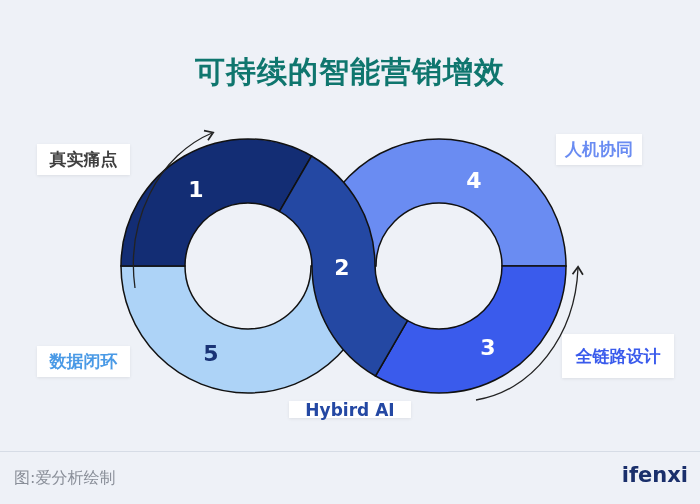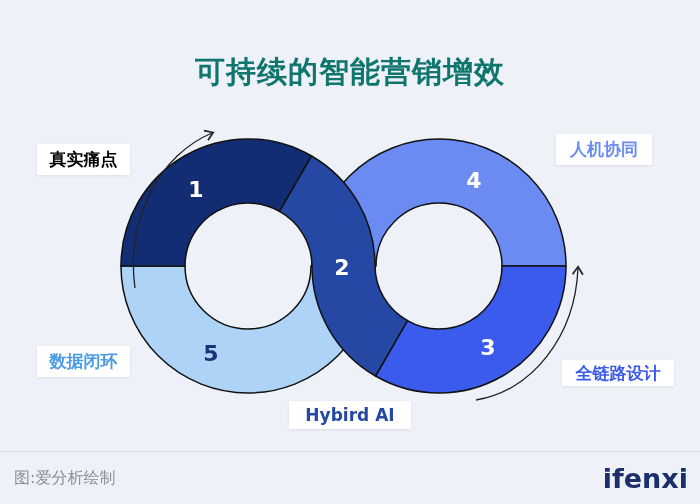--- a/index.html
+++ b/index.html
@@ -2,21 +2,21 @@
 <html><head>
 <meta charset="utf-8">
 <style>
   html,body{margin:0;padding:0;}
   body{width:700px;height:504px;background:#EEF1F7;position:relative;overflow:hidden;font-family:"DejaVu Sans","Liberation Sans",sans-serif;}
   .title{position:absolute;left:0;width:700px;top:52px;text-align:center;font-size:30px;font-weight:bold;color:#0f766e;letter-spacing:1px;}
   svg.diagram{position:absolute;left:0;top:0;}
   .label{position:absolute;background:#fff;font-weight:bold;font-size:17px;padding:0;display:flex;align-items:center;justify-content:center;box-shadow:0 1px 3px rgba(0,0,0,0.08);}
   .divider{position:absolute;left:0;top:451px;width:700px;height:1px;background:#D6DCE6;}
   .caption{position:absolute;left:14px;top:468px;font-size:16px;color:#8A8F99;}
-  .logo{position:absolute;right:12px;top:463px;font-size:27px;font-weight:bold;color:#1A2F6B;font-family:"DejaVu Sans",sans-serif;}
+  .logo{position:absolute;right:12px;top:463px;font-size:21px;font-weight:bold;color:#1A2F6B;font-family:"DejaVu Sans",sans-serif;}
   .num{font-family:"DejaVu Sans",sans-serif;font-weight:bold;font-size:22px;}
 </style>
 </head>
 <body>
 
 <div class="title">可持续的智能营销增效</div>
 
 <svg class="diagram" width="700" height="504" viewBox="0 0 700 504">
   <defs>
     <marker id="arrowhead" markerWidth="10" markerHeight="10" refX="6" refY="5" orient="auto">
@@ -37,31 +37,31 @@
   <path d="M135,288 A117,140 0 0 1 212,133" fill="none" stroke="#222" stroke-width="1.3" marker-end="url(#arrowhead)"></path>
   <path d="M476,400 A117,140 0 0 0 578,268" fill="none" stroke="#222" stroke-width="1.3" marker-end="url(#arrowhead)"></path>
 
   <text class="num" x="196" y="197" text-anchor="middle" fill="#FFFFFF">1</text>
   <text class="num" x="342" y="275" text-anchor="middle" fill="#FFFFFF">2</text>
   <text class="num" x="488" y="355" text-anchor="middle" fill="#FFFFFF">3</text>
   <text class="num" x="474" y="188" text-anchor="middle" fill="#FFFFFF">4</text>
   <text class="num" x="211" y="361" text-anchor="middle" fill="#1A3376">5</text>
 </svg>
 
-<div class="label" style="left:37px;top:144px;width:93px;height:31px;color:#000000;">
+<div class="label" style="left:37px;top:144px;width:93px;height:31px;color:#404040;">
   <span>真实痛点</span>
 </div>
-<div class="label" style="left:556px;top:134px;width:96px;height:31px;color:#6A8CF2;">
+<div class="label" style="left:556px;top:134px;width:86px;height:31px;color:#6A8CF2;">
   <span>人机协同</span>
 </div>
 <div class="label" style="left:37px;top:346px;width:93px;height:31px;color:#4A9AE6;text-align:right;">
   <span>数据闭环</span>
 </div>
-<div class="label" style="left:562px;top:360px;width:112px;height:26px;color:#3A5BEC;">
+<div class="label" style="left:562px;top:334px;width:112px;height:44px;color:#3A5BEC;">
   <span>全链路设计</span>
 </div>
-<div class="label" style="left:289px;top:401px;width:122px;height:28px;color:#2448A3;">
+<div class="label" style="left:289px;top:401px;width:122px;height:17px;color:#2448A3;">
   <span>Hybird AI</span>
 </div>
 
 <div class="divider"></div>
 <div class="caption">图:爱分析绘制</div>
 <div class="logo">ifenxi</div>
 
 </body></html>

